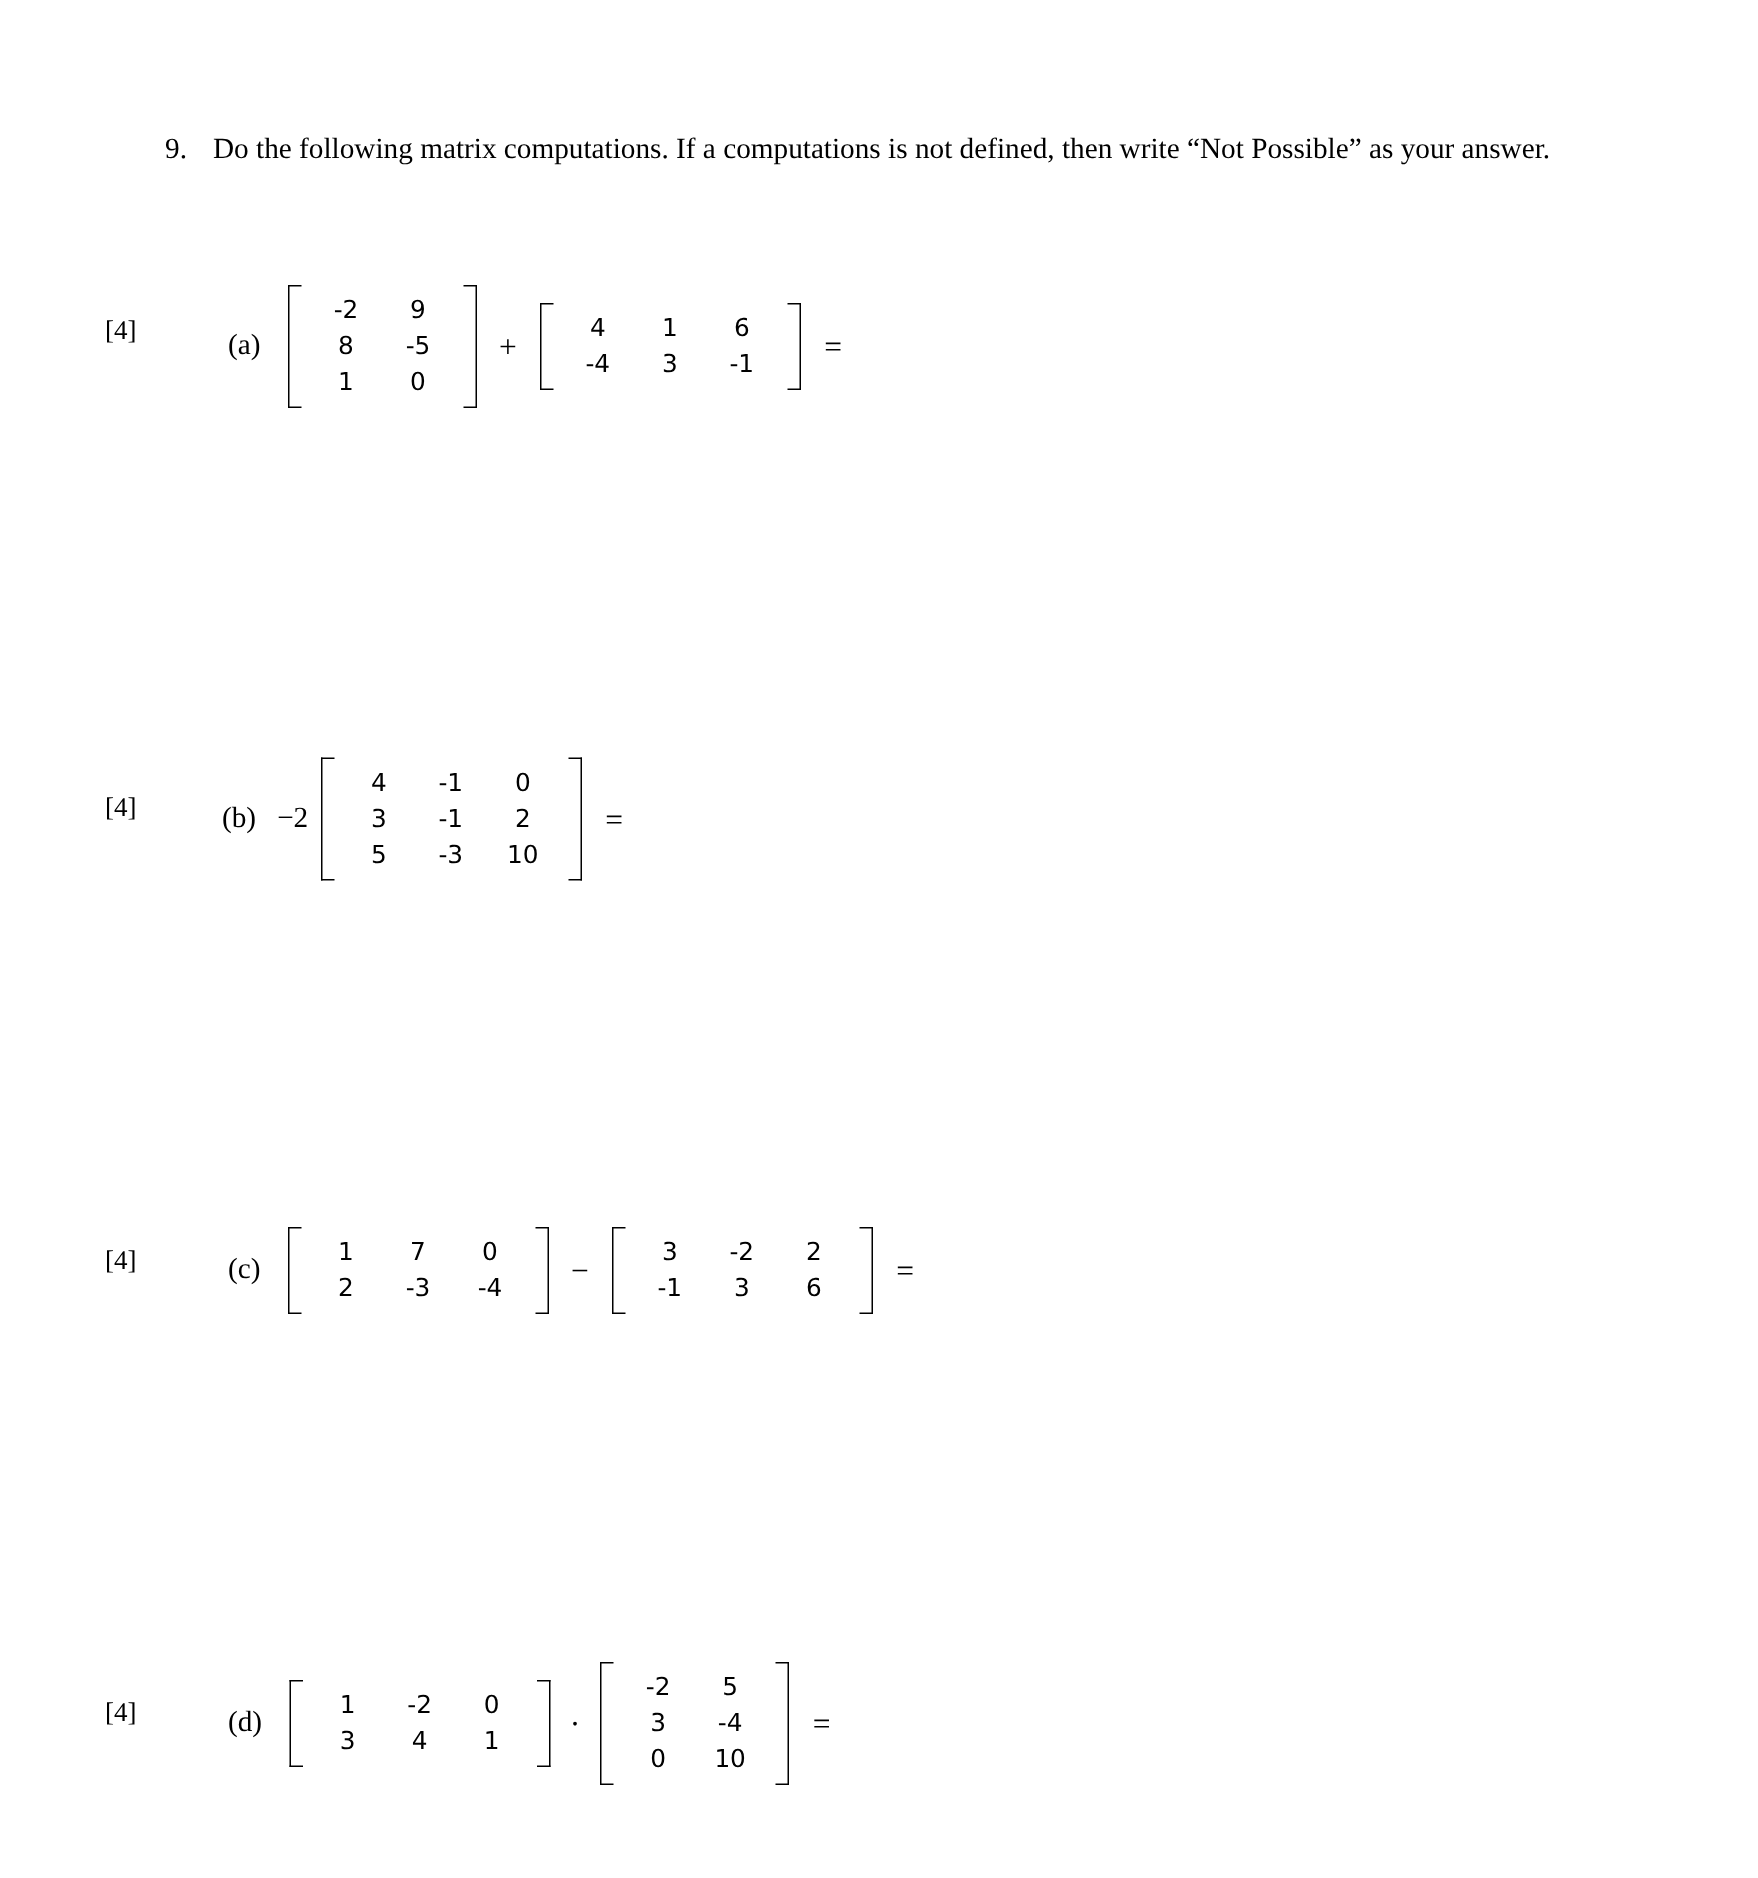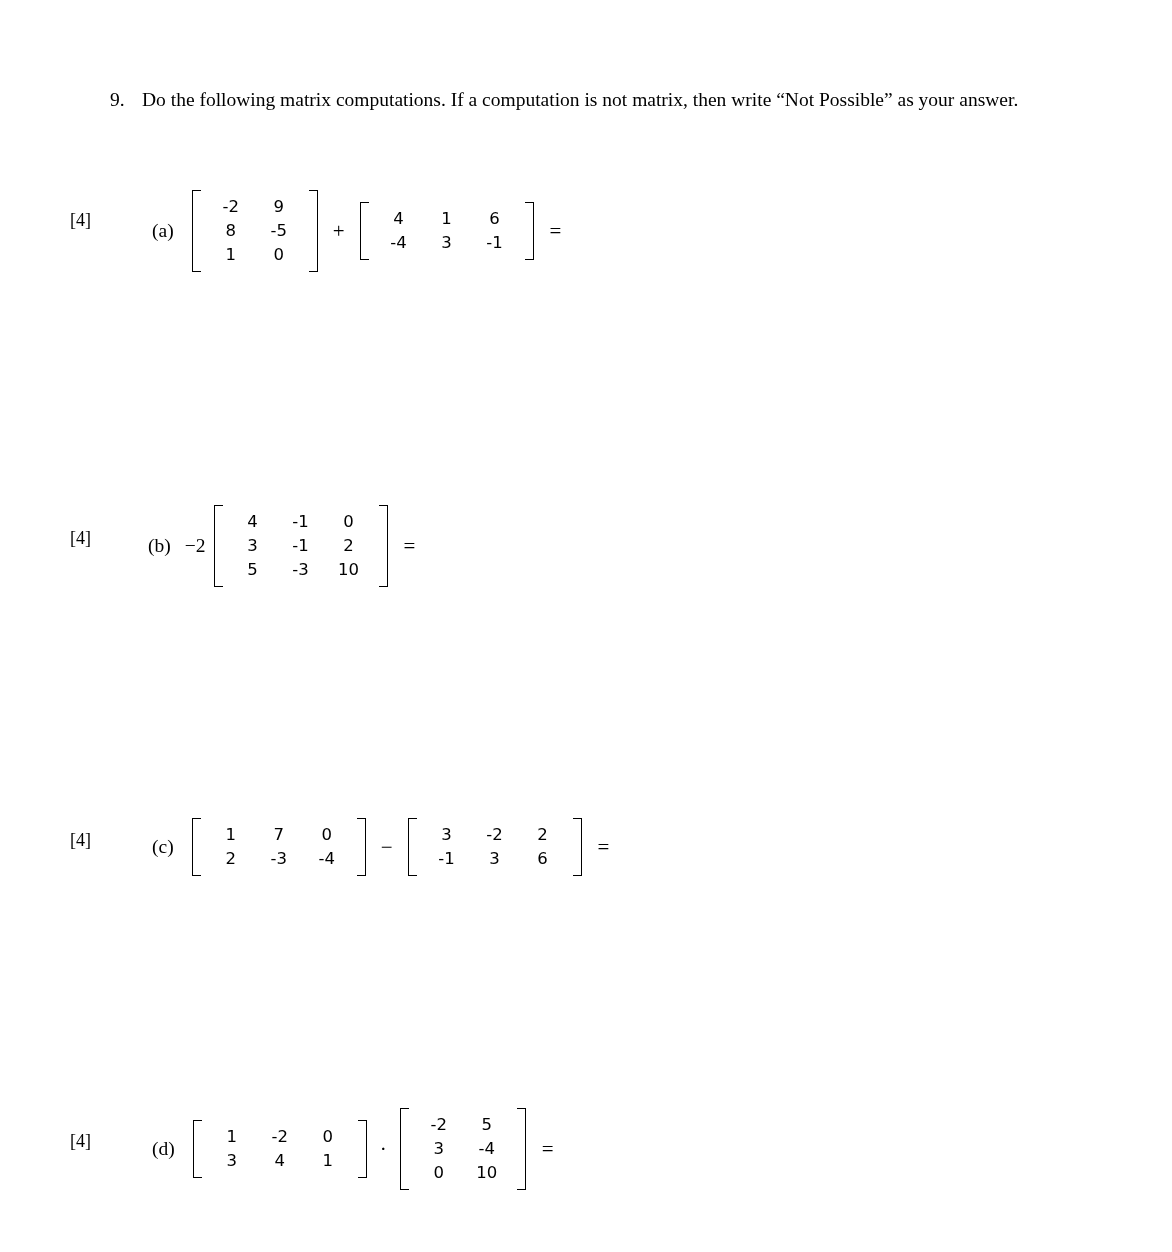--- a/index.html
+++ b/index.html
@@ -116,21 +116,21 @@
     padding: 0 7px;
   }
 </style>
 </head>
 <body>
 
 <div class="page">
 
   <div class="question-block">
     <span class="question-number">9.</span>
-    <div class="question-text">Do the following matrix computations.  If a computation is not matrix, then write “Not Possible” as your answer.</div>
+    <div class="question-text">Do the following matrix computations.  If a computations is not defined, then write “Not Possible” as your answer.</div>
   </div>
 
   <div class="marks" style="left:70px; top:210px;">[4]</div>
   <div class="prob" style="left:152px; top:190px;">
     <span class="label">(a)</span>
     <span class="matrix">
       <span class="bracket left"></span>
       <span class="mat-rows">
         <span class="mat-row">
           <span class="cell">-2</span>

